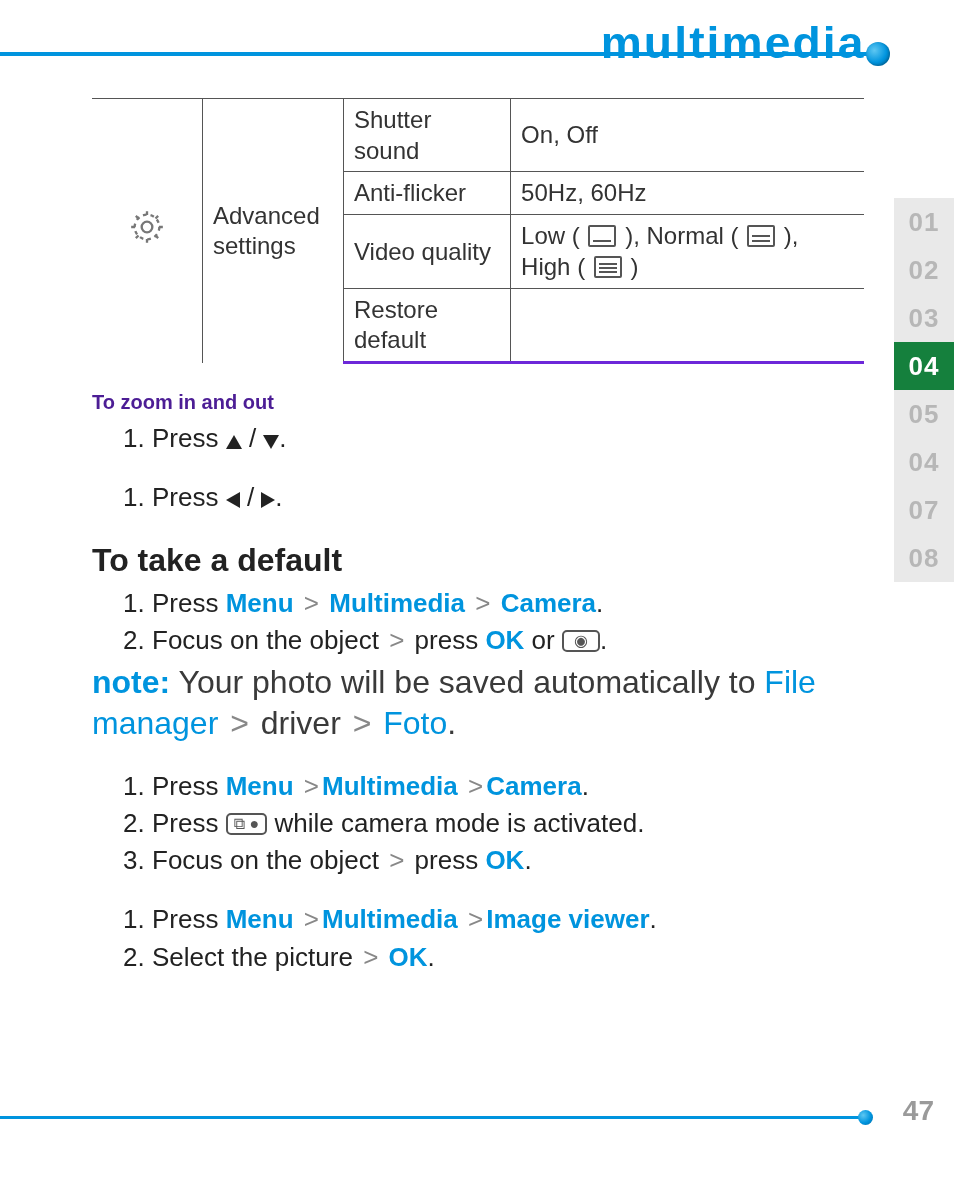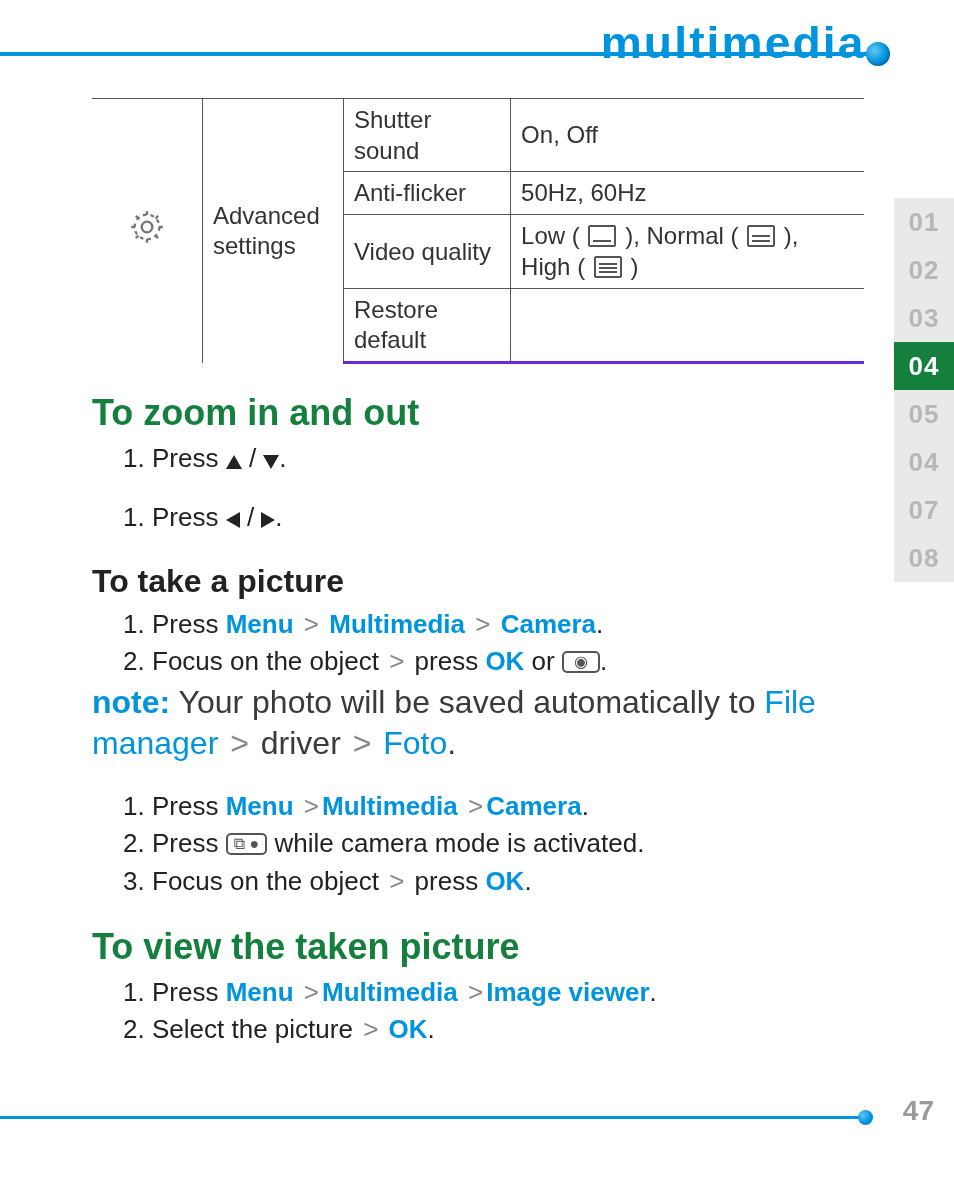--- a/index.html
+++ b/index.html
@@ -69,21 +69,21 @@
   
   table.settings { border-left:none; border-right:none; }
   table.settings td:first-child { border-left:none; }
   table.settings td:last-child  { border-right:none; }
   table.settings tr:first-child td {border-top: 1px solid #555;}
   table.settings tr:last-child td {border-bottom: 3px solid #6d28d9;}
 
   .gear-icon svg { width:40px; height:40px; }
 
   .section { margin-top:26px; }
-  .sec-title { font-weight:700; font-size:36px; color:#15803d; margin:22px 0 6px 0;}
+  .sec-title { font-weight:700; font-size:20px; color:#4c1d95; margin:22px 0 6px 0;}
   .sec-title.black { color:#222; font-size:32px; }
   ol.steps { margin:2px 0 0 0; padding-left:60px; }
   ol.steps li { margin:4px 0; font-size:26px; color:#222;}
   .blue { color:#0094de; font-weight:700; }
   .bluelite { color:#0094de; font-weight:500; }
   .gt { color:#888; font-weight:400; padding:0 3px;}
   .note { margin-top:4px; font-size:32px; }
   .note b { color:#0094de; }
 
   
@@ -182,21 +182,21 @@
   <div class="section">
     <ol class="steps">
       <li>
         <span>Press </span>
         <span class="tri left"></span><span> / </span><span class="tri right"></span><span>.</span>
       </li>
     </ol>
   </div>
 
   <div class="section">
-    <div class="sec-title black">To take a picture</div>
+    <div class="sec-title black">To take a default</div>
     <ol class="steps">
       <li>
         <span>Press </span><span class="blue">Menu</span>
         <span class="gt">&gt;</span>
         <span class="blue">Multimedia</span>
         <span class="gt">&gt;</span>
         <span class="blue">Camera</span><span>.</span>
       </li>
       <li>
         <span>Focus on the object </span><span class="gt">&gt;</span>
@@ -221,21 +221,20 @@
         <span>Press </span><span class="keyglyph">⧉&nbsp;●</span><span> while camera mode is activated.</span>
       </li>
       <li>
         <span>Focus on the object </span><span class="gt">&gt;</span>
         <span>press </span><span class="blue">OK</span><span>.</span>
       </li>
     </ol>
   </div>
 
   <div class="section">
-    <div class="sec-title">To view the taken picture</div>
     <ol class="steps">
       <li>
         <span>Press </span><span class="blue">Menu</span>
         <span class="gt">&gt;</span><span class="blue">Multimedia</span>
         <span class="gt">&gt;</span><span class="blue">Image viewer</span><span>.</span>
       </li>
       <li>
         <span>Select the picture </span><span class="gt">&gt;</span>
         <span class="blue">OK</span><span>.</span>
       </li>

